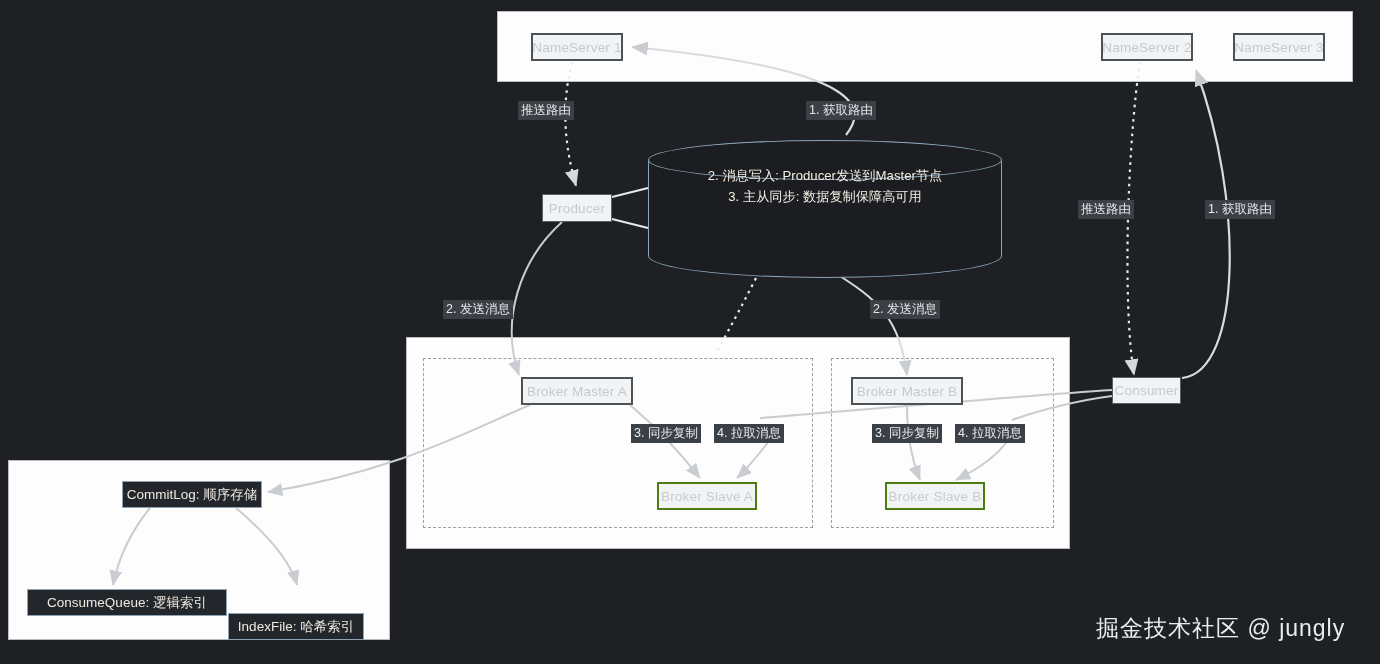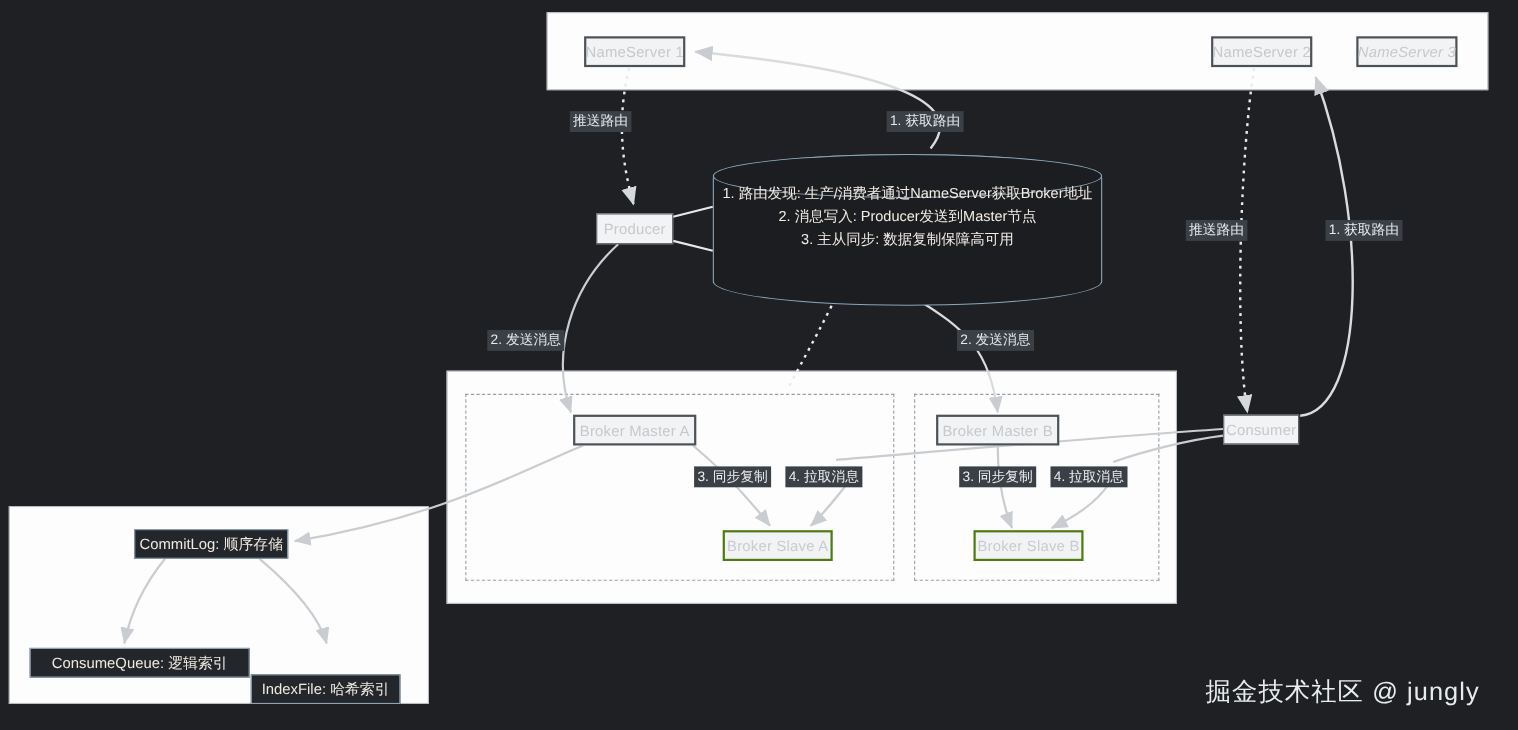--- a/index.html
+++ b/index.html
@@ -156,26 +156,25 @@
 
     <path d="M1182,378 C1242,372 1244,200 1196,70" fill="none" stroke="#d9dbdf" stroke-width="2.2" marker-end="url(#ah)"></path>
 
     <path d="M1112,390 C1020,396 880,408 760,418" fill="none" stroke="#c9ccd0" stroke-width="2"></path>
 
     <path d="M1112,396 C1080,400 1040,410 1012,420" fill="none" stroke="#c9ccd0" stroke-width="2"></path>
   </svg>
 
   <div class="node" style="left:531px;top:33px;width:92px;height:28px;">NameServer 1</div>
   <div class="node" style="left:1101px;top:33px;width:92px;height:28px;">NameServer 2</div>
-  <div class="node" style="left:1233px;top:33px;width:92px;height:28px;font-style:italic;">NameServer 3</div>
+  <div class="node" style="left:1233px;top:33px;width:92px;height:28px;">NameServer 3</div>
 
   <div class="cyl" style="left:648px;top:140px;width:354px;height:138px;"></div>
   <div class="cyl-top" style="left:648px;top:140px;width:354px;height:40px;"></div>
   <div class="cyl-text" style="left:650px;top:165px;width:350px;">
-    <span class="hdr">1. 路由发现: 生产/消费者通过NameServer获取Broker地址</span>
     <span class="hdr">2. 消息写入: Producer发送到Master节点</span>
     <span class="hdr">3. 主从同步: 数据复制保障高可用</span>
   </div>
 
   <div class="node thin" style="left:542px;top:194px;width:70px;height:28px;">Producer</div>
   <div class="node thin" style="left:1112px;top:377px;width:69px;height:27px;">Consumer</div>
 
   <div class="node" style="left:521px;top:377px;width:112px;height:28px;">Broker Master A</div>
   <div class="node slave" style="left:657px;top:482px;width:100px;height:28px;">Broker Slave A</div>
 

